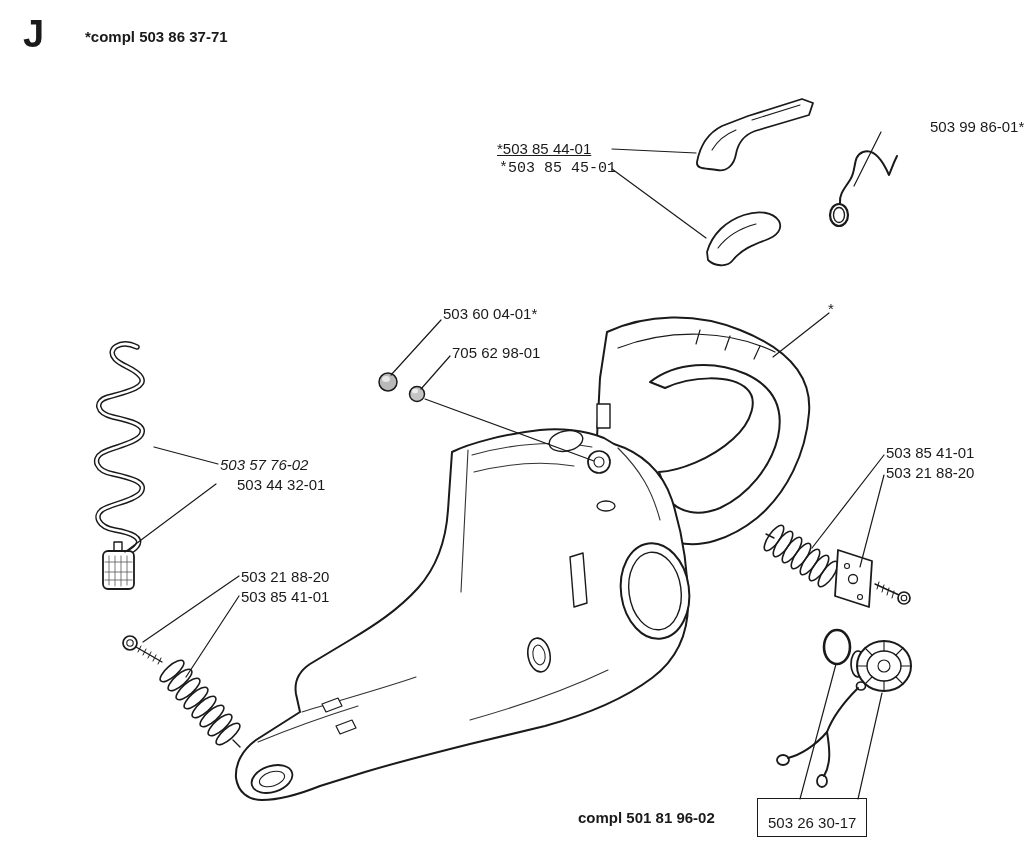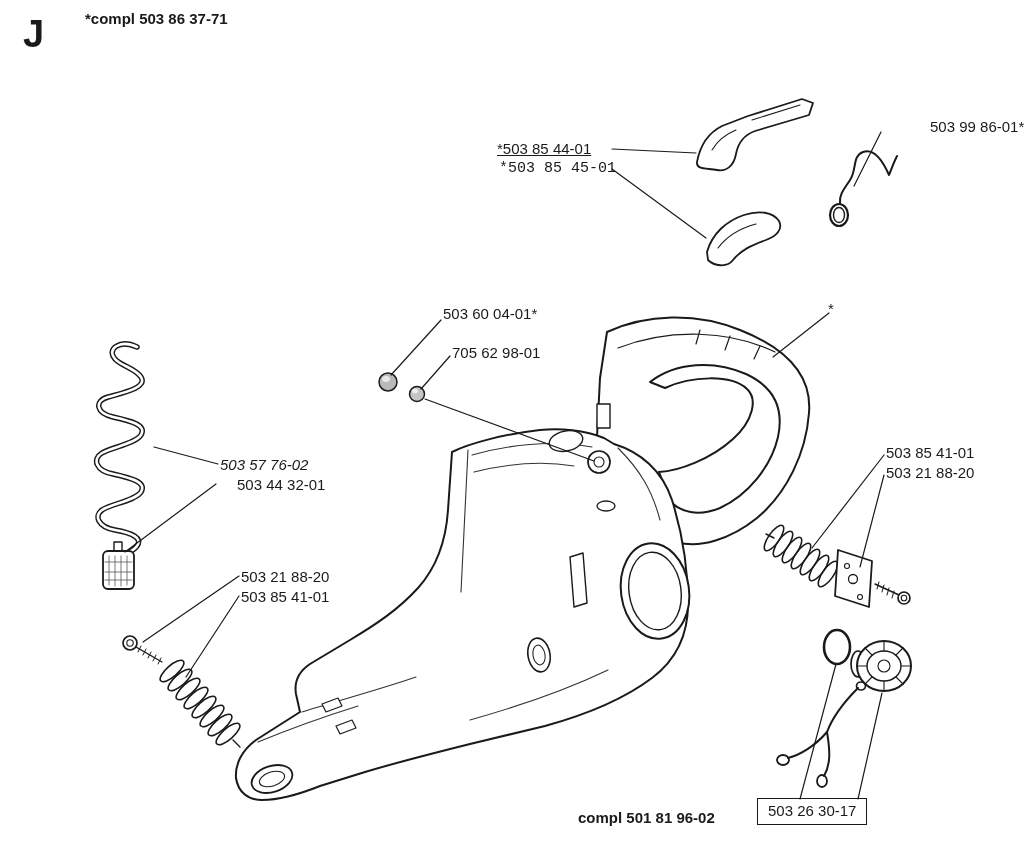--- a/index.html
+++ b/index.html
@@ -6,21 +6,21 @@
   html,body { margin:0; padding:0; background:#ffffff; }
   .stage {
     position:relative; width:1024px; height:860px; background:#fff;
     font-family:"Liberation Sans", sans-serif; color:var(--ink);
     overflow:hidden;
   }
   .stage svg { position:absolute; left:0; top:0; }
   .label { position:absolute; font-size:15px; line-height:1.2; white-space:nowrap; color:var(--ink); }
   .label.bold { font-weight:bold; }
   .title-letter { font-size:38px; font-weight:bold; }
-  .boxed { border:1.6px solid var(--ink); padding:3px 10px 4px 10px; }
+  .boxed { border:1.6px solid var(--ink); padding:15px 10px 4px 10px; }
   .art path, .art line, .art ellipse, .art circle, .art rect { vector-effect:none; }
 </style>
 </head>
 <body>
 
 <div class="stage">
 
   <svg width="1024" height="860" viewBox="0 0 1024 860">
     <g class="art" fill="none" stroke="#1a1a1a" stroke-width="1.8" stroke-linecap="round" stroke-linejoin="round">
 
@@ -169,21 +169,21 @@
         <line x1="239" y1="596" x2="186" y2="677"></line>
         <line x1="884" y1="455" x2="812" y2="548"></line>
         <line x1="884" y1="475" x2="860" y2="567"></line>
         <line x1="800" y1="799" x2="836" y2="664"></line>
         <line x1="858" y1="799" x2="882" y2="693"></line>
       </g>
     </g>
   </svg>
 
   <div class="label title-letter" style="left:23px; top:12px;">J</div>
-  <div class="label bold" style="left:85px; top:10px;text-align:right;">*compl 503 86 37-71</div>
+  <div class="label bold" style="left:85px; top:28px;text-align:right;">*compl 503 86 37-71</div>
 
   <div class="label" style="left:497px; top:140px;text-decoration:underline;">*503 85 44-01</div>
   <div class="label" style="left:499px; top:160px;font-family:Liberation Mono, monospace;">*503 85 45-01</div>
   <div class="label" style="left:884px; top:118px;margin-left:46px;">503 99 86-01*</div>
   <div class="label" style="left:443px; top:305px;">503 60 04-01*</div>
   <div class="label" style="left:452px; top:344px;">705 62 98-01</div>
   <div class="label" style="left:828px; top:300px;">*</div>
   <div class="label" style="left:220px; top:456px;font-style:italic;">503 57 76-02</div>
   <div class="label" style="left:218px; top:476px;margin-left:19px;">503 44 32-01</div>
   <div class="label" style="left:241px; top:568px;">503 21 88-20</div>

